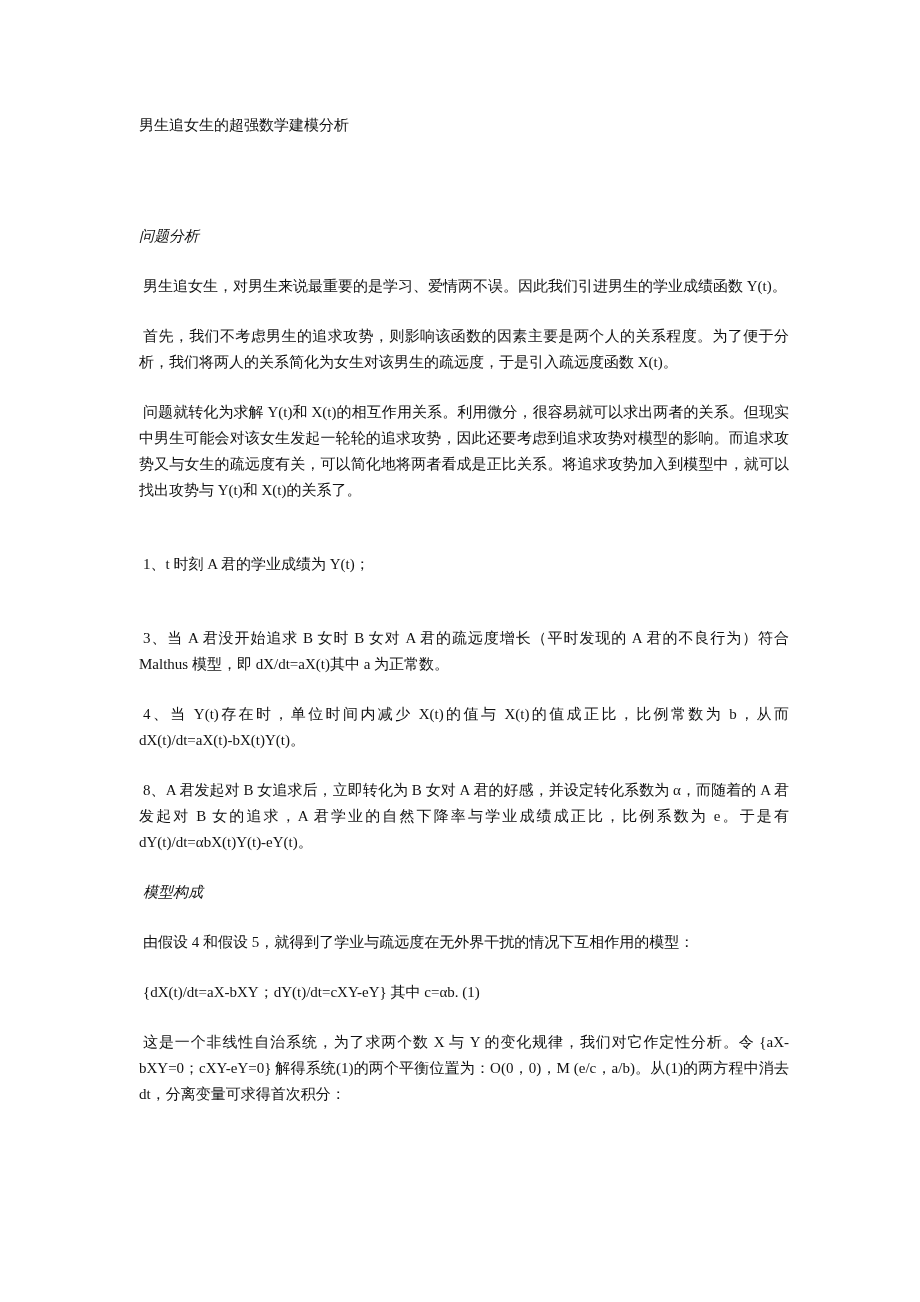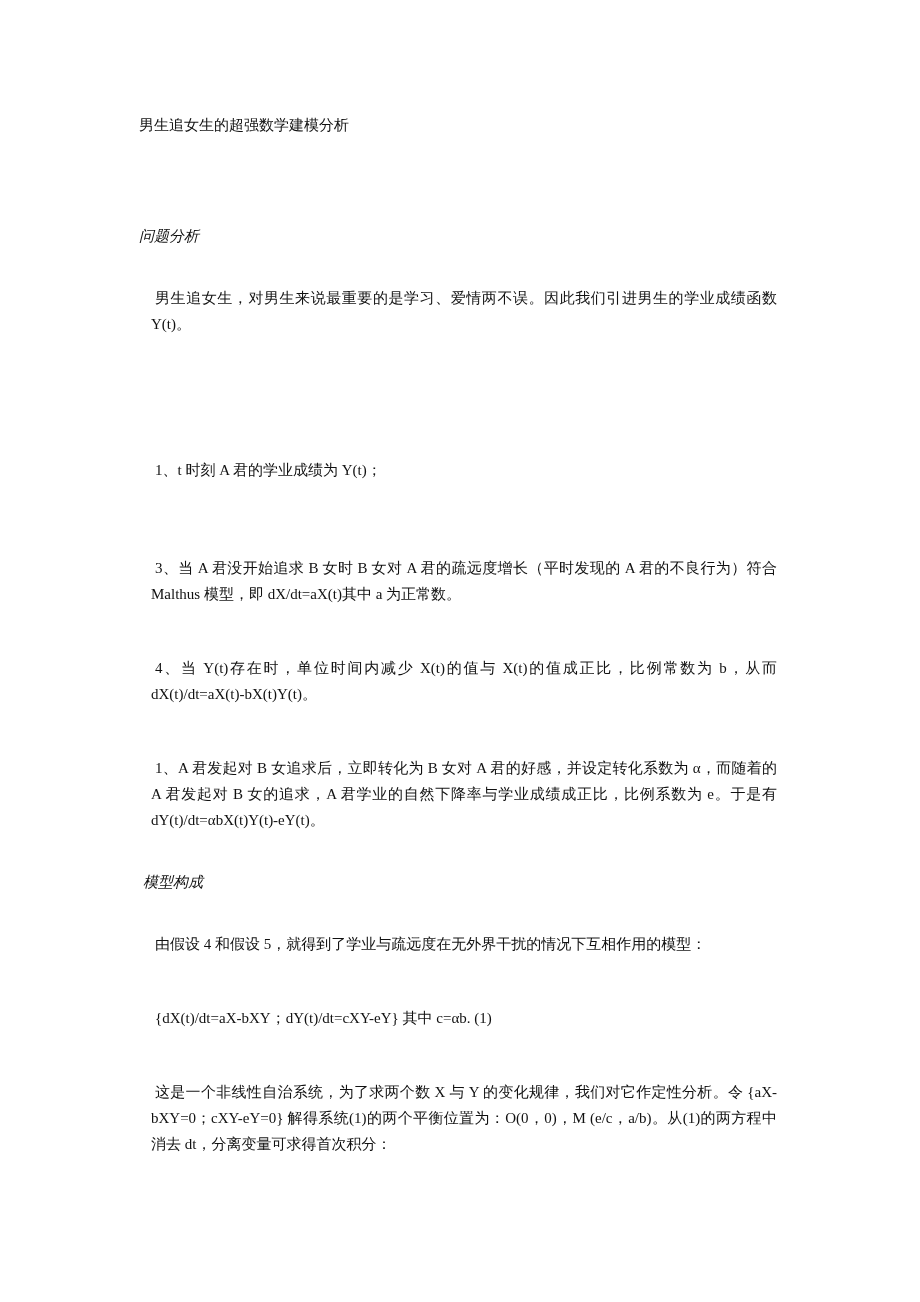--- a/index.html
+++ b/index.html
@@ -21,21 +21,21 @@
       left: 139px;
       top: 113px;
       width: 650px;
     }
     .line {
       margin: 0;
       line-height: 24px;
       white-space: nowrap;
     }
     .para {
-      margin: 12px;
+      margin: 0;
       line-height: 26px;
       text-align: justify;
       text-indent: 4px;
     }
     .heading {
       margin: 0;
       line-height: 26px;
       font-style: italic;
     }
     .heading.indent { text-indent: 4px; }
@@ -51,38 +51,40 @@
   <p class="line">男生追女生的超强数学建模分析</p>
 
   <div class="gap-xl"></div>
 
   <p class="heading">问题分析</p>
   <div class="gap-m"></div>
 
   <p class="para">男生追女生，对男生来说最重要的是学习、爱情两不误。因此我们引进男生的学业成绩函数 Y(t)。</p>
   <div class="gap-s"></div>
 
+  <p class="para">首先，我们不考虑男生的追求攻势，则影响该函数的因素主要是两个人的关系程度。为了便于分析，我们将两人的关系简化为女生对该男生的疏远度，于是引入疏远度函数 X(t)。</p>
   <div class="gap-s"></div>
 
+  <p class="para">问题就转化为求解 Y(t)和 X(t)的相互作用关系。利用微分，很容易就可以求出两者的关系。但现实中男生可能会对该女生发起一轮轮的追求攻势，因此还要考虑到追求攻势对模型的影响。而追求攻势又与女生的疏远度有关，可以简化地将两者看成是正比关系。将追求攻势加入到模型中，就可以找出攻势与 Y(t)和 X(t)的关系了。</p>
   <div class="gap-s"></div>
 
   <div class="gap-m"></div>
 
   <p class="para">1、t 时刻 A 君的学业成绩为 Y(t)；</p>
   <div class="gap-s"></div>
 
   <div class="gap-s"></div>
 
   <p class="para">3、当 A 君没开始追求 B 女时 B 女对 A 君的疏远度增长（平时发现的 A 君的不良行为）符合 Malthus 模型，即 dX/dt=aX(t)其中 a 为正常数。</p>
   <div class="gap-s"></div>
 
   <p class="para">4、当 Y(t)存在时，单位时间内减少 X(t)的值与 X(t)的值成正比，比例常数为 b，从而 dX(t)/dt=aX(t)-bX(t)Y(t)。</p>
   <div class="gap-s"></div>
 
-  <p class="para">1、A 君发起对 B 女追求后，立即转化为 B 女对 A 君的好感，并设定转化系数为 α，而随着的 A 君发起对 B 女的追求，A 君学业的自然下降率与学业成绩成正比，比例系数为 e。于是有 dY(t)/dt=αbX(t)Y(t)-eY(t)。</p>
+  <p class="para">8、A 君发起对 B 女追求后，立即转化为 B 女对 A 君的好感，并设定转化系数为 α，而随着的 A 君发起对 B 女的追求，A 君学业的自然下降率与学业成绩成正比，比例系数为 e。于是有 dY(t)/dt=αbX(t)Y(t)-eY(t)。</p>
   <div class="gap-s"></div>
 
   <p class="heading indent">模型构成</p>
   <div class="gap-m"></div>
 
   <p class="para">由假设 4 和假设 5，就得到了学业与疏远度在无外界干扰的情况下互相作用的模型：</p>
   <div class="gap-s"></div>
 
   <p class="para">{dX(t)/dt=aX-bXY；dY(t)/dt=cXY-eY} 其中 c=αb. (1)</p>
   <div class="gap-s"></div>

